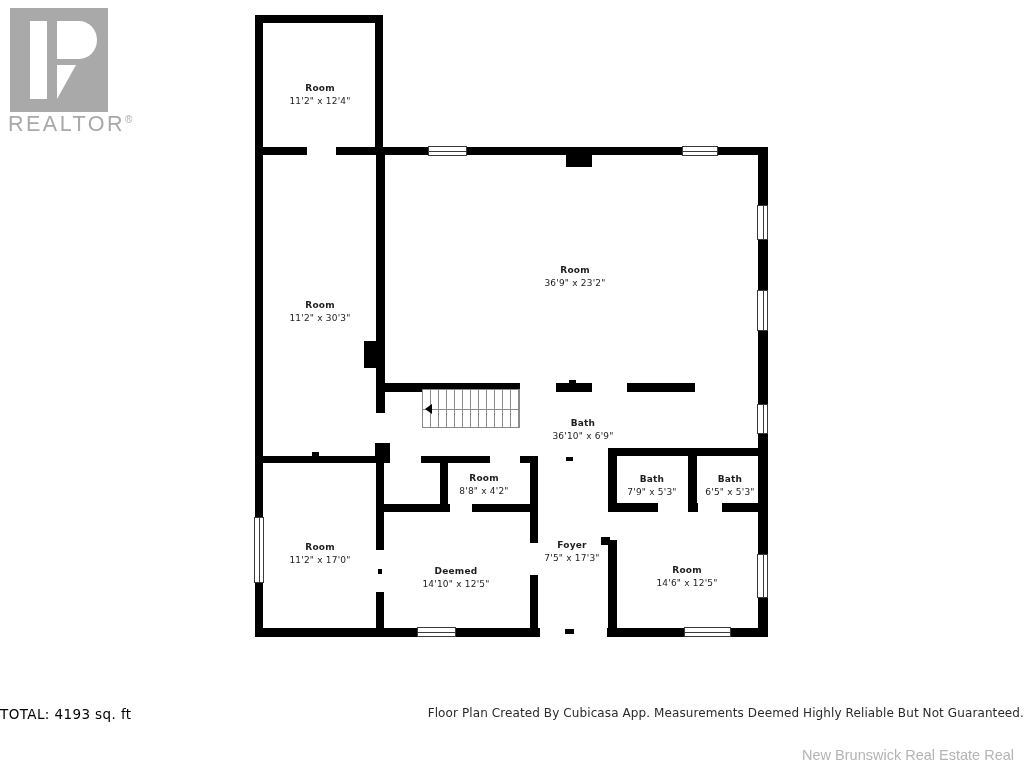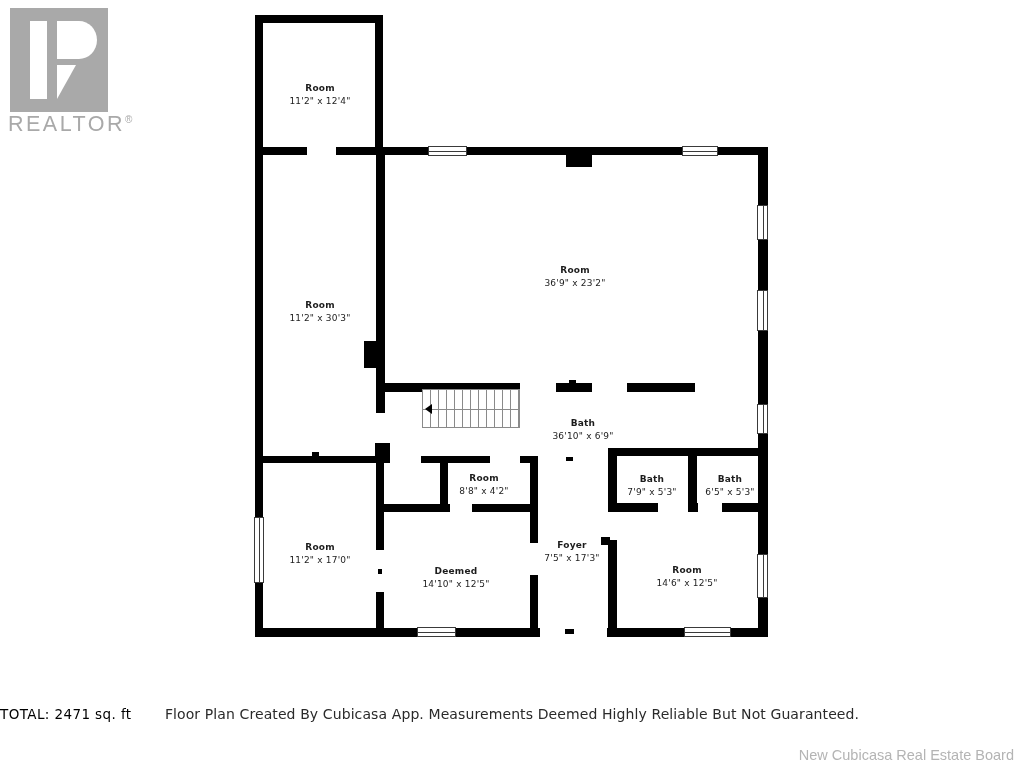--- a/index.html
+++ b/index.html
@@ -19,21 +19,21 @@
           repeating-linear-gradient(90deg,#fff 0px,#fff 7px,#8a8a8a 7px,#8a8a8a 8px);}
   #stairs .mid{position:absolute;left:0;right:0;top:50%;height:1px;background:#8a8a8a;}
   #stairs .arrow{position:absolute;left:2px;top:14px;width:0;height:0;
           border-top:5px solid transparent;border-bottom:5px solid transparent;border-right:7px solid #000;}
   #logo{position:absolute;left:10px;top:8px;}
   #logo-text{position:absolute;left:8px;top:112px;color:#a9a9a9;font-size:21.5px;
              letter-spacing:2.5px;font-family:"Liberation Sans",sans-serif;}
   #logo-text sup{font-size:10px;letter-spacing:0;}
   #total-line{top:706px;font-size:13.5px;letter-spacing:.4px;position:absolute;width:100%;}
   #floor-line{top:721px;font-size:13.5px;letter-spacing:.4px;position:absolute;width:100%;}
-  #disclaimer{position:absolute;top:706px;width:100%;text-align:center;font-size:14px;color:#2a2a2a;letter-spacing:.1px;}
+  #disclaimer{position:absolute;top:706px;width:100%;text-align:right;font-size:12px;color:#2a2a2a;letter-spacing:.1px;}
   #attribution{position:absolute;right:10px;top:747px;font-size:14.5px;color:#b4b4b4;
                font-family:"Liberation Sans",sans-serif;}
 </style>
 </head>
 <body>
 
 <div id="stage">
 
   <div id="logo">
     <svg width="98" height="104" viewBox="0 0 98 104">
@@ -163,17 +163,17 @@
   </div>
   <div class="room-label" style="left:572px;top:551px;">
     <span class="nm">Foyer</span>
     <span class="dm">7'5" x 17'3"</span>
   </div>
   <div class="room-label" style="left:687px;top:576px;">
     <span class="nm">Room</span>
     <span class="dm">14'6" x 12'5"</span>
   </div>
 
-  <div id="total-line">TOTAL: 2471 sq. ft</div>
+  <div id="total-line">TOTAL: 4193 sq. ft</div>
   <div id="disclaimer">Floor Plan Created By Cubicasa App. Measurements Deemed Highly Reliable But Not Guaranteed.</div>
-  <div id="attribution">New Cubicasa Real Estate Board</div>
+  <div id="attribution">New Brunswick Real Estate Real</div>
 
 </div>
 
 </body></html>

